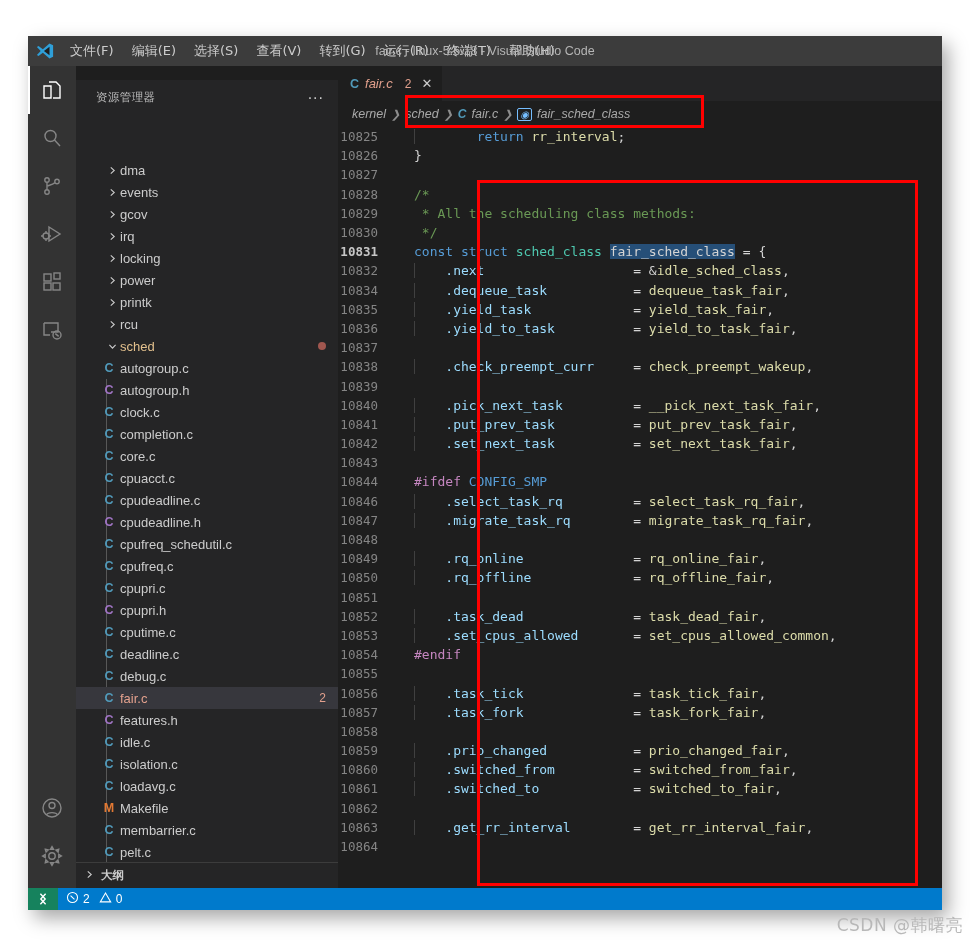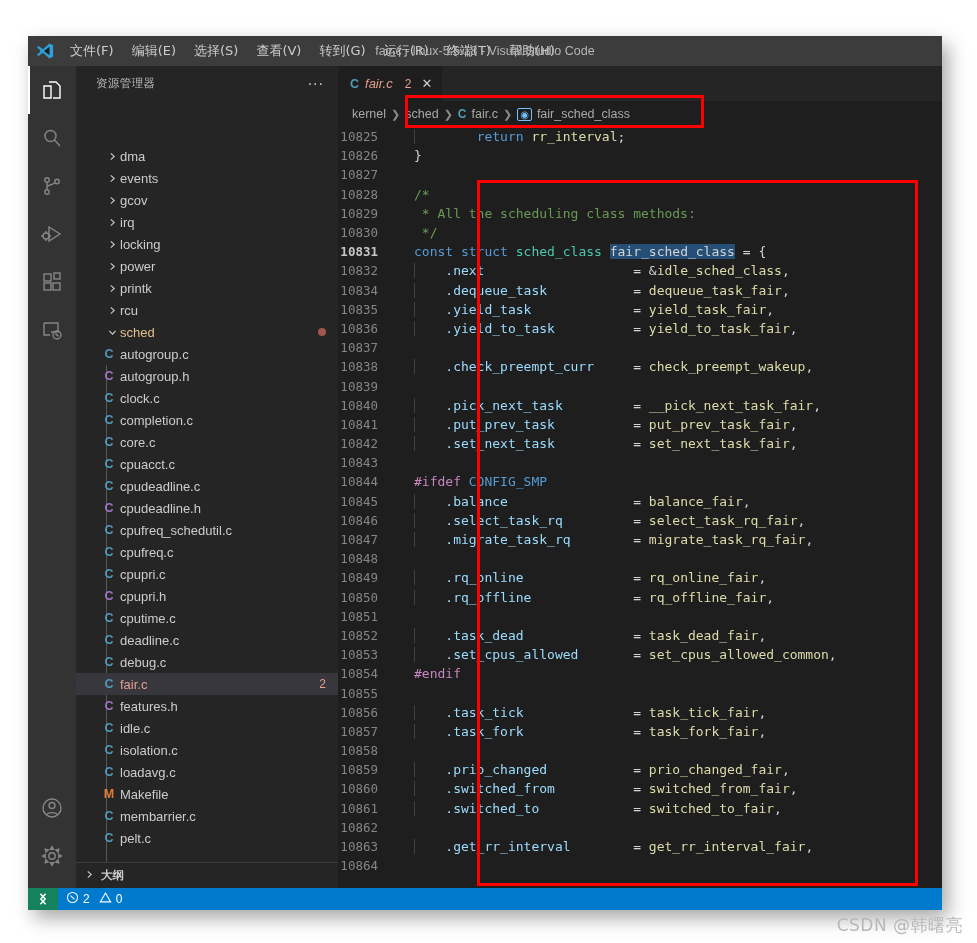--- a/index.html
+++ b/index.html
@@ -30,21 +30,21 @@
   
   .activitybar{ position:absolute; left:0; top:30px; width:48px; bottom:22px;
                 background:#333333; display:flex; flex-direction:column; align-items:center; }
   .act-icon{ width:48px; height:48px; display:flex; align-items:center; justify-content:center;
              color:#868686; position:relative; }
   .act-icon.active{ color:#ffffff; }
   .act-icon.active:before{ content:""; position:absolute; left:0; top:0; width:2px; height:48px; background:#ffffff; }
   .act-spacer{ flex:1 1 auto; }
 
   
-  .sidebar{ position:absolute; left:48px; top:30px; width:262px; bottom:22px; background:#252526;
+  .sidebar{ position:absolute; left:48px; top:44px; width:262px; bottom:22px; background:#252526;
             color:#cccccc; }
   .side-head{ height:35px; display:flex; align-items:center; justify-content:space-between;
               padding:0 14px 0 20px; font-size:11.5px; letter-spacing:.4px; color:#bbbbbb;
               font-family:"DejaVu Sans","Liberation Sans",sans-serif;}
   .more-dots{ color:#cccccc; font-size:14px; letter-spacing:1px; }
   .root-row{ height:22px; display:flex; align-items:center; gap:4px; padding-left:6px;
              font-size:11.5px; font-weight:bold; color:#cccccc; }
   .tree{ position:absolute; left:0; right:0; top:79px; bottom:26px; overflow:hidden; }
   .row{ height:22px; display:flex; align-items:center; font-size:13px; color:#cccccc;
         position:relative; padding-right:12px; }
@@ -73,21 +73,21 @@
   .tabsrow{ height:35px; background:#252526; display:flex; }
   .tab{ height:35px; background:#1e1e1e; display:flex; align-items:center; gap:6px;
         padding:0 10px 0 12px; border-right:1px solid #252526; font-size:13px; color:#e2a08d;
         font-style:italic; position:relative; }
   .tab .tabc{ color:#519aba; font-style:normal; font-weight:bold; font-size:12.5px; }
   .tab .tabcount{ color:#e2a08d; font-style:normal; font-size:12px; margin-left:6px;}
   .tab .tabclose{ color:#cccccc; font-style:normal; font-size:13px; margin-left:4px;}
   .tabsrow .restspace{ flex:1 1 auto; background:#252526; }
 
   .breadcrumbs{ height:26px; display:flex; align-items:center; padding-left:14px; gap:5px;
-                font-size:12.5px; color:#a9a9a9; background:#1e1e1e;}
+                font-size:12.5px; color:#a9a9a9; background:#1e1e1e;font-style:italic;}
   .bc-sep{ color:#8c8c8c; font-size:11px; }
   .bc-c{ color:#519aba; font-weight:bold; font-size:12px;}
   .bc-sym{ color:#75beff; font-size:10px; border:1px solid #75beff; border-radius:2px;
            padding:0 2px; line-height:11px;}
 
   .codearea{ position:absolute; left:0; right:0; top:61px; bottom:0; overflow:hidden; }
   .codeline{ height:19.2px; display:flex; align-items:center;
              font-family:"DejaVu Sans Mono","Liberation Mono",monospace; font-size:13px; white-space:pre; }
   .ln{ width:62px; flex:0 0 62px; text-align:right; padding-right:22px; color:#858585; font-size:12.5px; }
   .ln.cur{ color:#c6c6c6; font-weight:bold; }
@@ -471,21 +471,20 @@
           <div class="codeline"><span class="ln">10835</span><span class="codetext"><span class="ind-guide"></span>    <span class="fld">.yield_task</span>             <span class="punc">=</span> <span class="fn">yield_task_fair</span><span class="punc">,</span></span></div>
           <div class="codeline"><span class="ln">10836</span><span class="codetext"><span class="ind-guide"></span>    <span class="fld">.yield_to_task</span>          <span class="punc">=</span> <span class="fn">yield_to_task_fair</span><span class="punc">,</span></span></div>
           <div class="codeline"><span class="ln">10837</span><span class="codetext"><span class="ind-guide"></span></span></div>
           <div class="codeline"><span class="ln">10838</span><span class="codetext"><span class="ind-guide"></span>    <span class="fld">.check_preempt_curr</span>     <span class="punc">=</span> <span class="fn">check_preempt_wakeup</span><span class="punc">,</span></span></div>
           <div class="codeline"><span class="ln">10839</span><span class="codetext"><span class="ind-guide"></span></span></div>
           <div class="codeline"><span class="ln">10840</span><span class="codetext"><span class="ind-guide"></span>    <span class="fld">.pick_next_task</span>         <span class="punc">=</span> <span class="fn">__pick_next_task_fair</span><span class="punc">,</span></span></div>
           <div class="codeline"><span class="ln">10841</span><span class="codetext"><span class="ind-guide"></span>    <span class="fld">.put_prev_task</span>          <span class="punc">=</span> <span class="fn">put_prev_task_fair</span><span class="punc">,</span></span></div>
           <div class="codeline"><span class="ln">10842</span><span class="codetext"><span class="ind-guide"></span>    <span class="fld">.set_next_task</span>          <span class="punc">=</span> <span class="fn">set_next_task_fair</span><span class="punc">,</span></span></div>
           <div class="codeline"><span class="ln">10843</span><span class="codetext"><span class="ind-guide"></span></span></div>
           <div class="codeline"><span class="ln">10844</span><span class="codetext"><span class="pp">#ifdef</span><span class="ppid"> CONFIG_SMP</span></span></div>
-          <div class="codeline"><span class="ln">10845</span><span class="codetext"><span class="ind-guide"></span>    <span class="fld">.balance</span>                <span class="punc">=</span> <span class="fn">balance_fair</span><span class="punc">,</span></span></div>
           <div class="codeline"><span class="ln">10846</span><span class="codetext"><span class="ind-guide"></span>    <span class="fld">.select_task_rq</span>         <span class="punc">=</span> <span class="fn">select_task_rq_fair</span><span class="punc">,</span></span></div>
           <div class="codeline"><span class="ln">10847</span><span class="codetext"><span class="ind-guide"></span>    <span class="fld">.migrate_task_rq</span>        <span class="punc">=</span> <span class="fn">migrate_task_rq_fair</span><span class="punc">,</span></span></div>
           <div class="codeline"><span class="ln">10848</span><span class="codetext"><span class="ind-guide"></span></span></div>
           <div class="codeline"><span class="ln">10849</span><span class="codetext"><span class="ind-guide"></span>    <span class="fld">.rq_online</span>              <span class="punc">=</span> <span class="fn">rq_online_fair</span><span class="punc">,</span></span></div>
           <div class="codeline"><span class="ln">10850</span><span class="codetext"><span class="ind-guide"></span>    <span class="fld">.rq_offline</span>             <span class="punc">=</span> <span class="fn">rq_offline_fair</span><span class="punc">,</span></span></div>
           <div class="codeline"><span class="ln">10851</span><span class="codetext"><span class="ind-guide"></span></span></div>
           <div class="codeline"><span class="ln">10852</span><span class="codetext"><span class="ind-guide"></span>    <span class="fld">.task_dead</span>              <span class="punc">=</span> <span class="fn">task_dead_fair</span><span class="punc">,</span></span></div>
           <div class="codeline"><span class="ln">10853</span><span class="codetext"><span class="ind-guide"></span>    <span class="fld">.set_cpus_allowed</span>       <span class="punc">=</span> <span class="fn">set_cpus_allowed_common</span><span class="punc">,</span></span></div>
           <div class="codeline"><span class="ln">10854</span><span class="codetext"><span class="pp">#endif</span></span></div>
           <div class="codeline"><span class="ln">10855</span><span class="codetext"><span class="ind-guide"></span></span></div>

